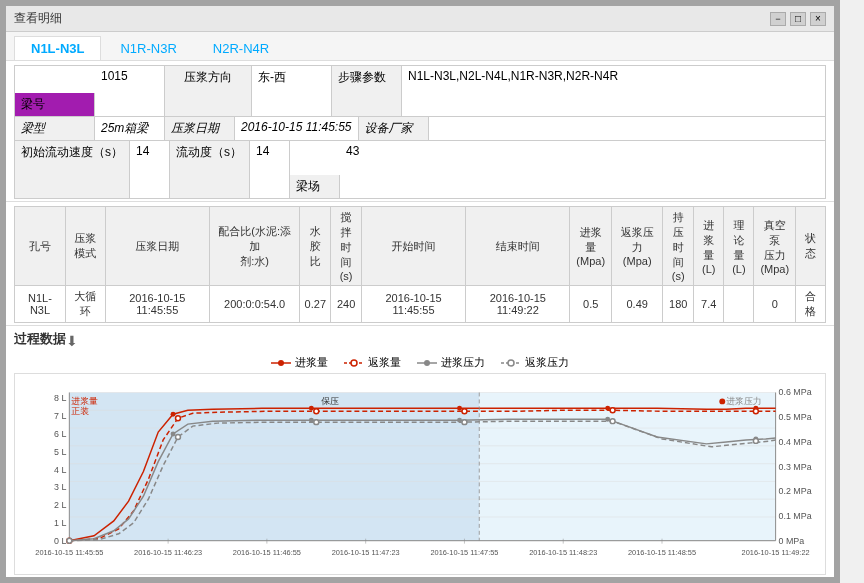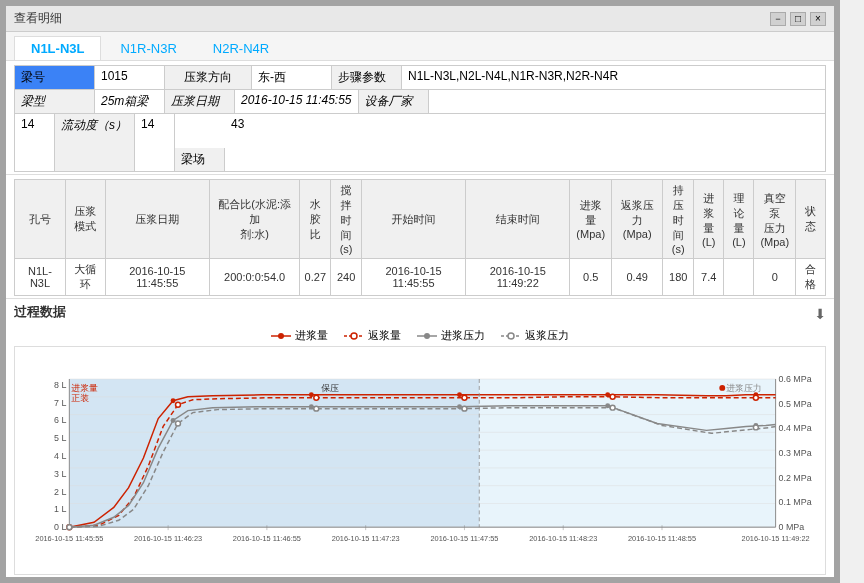--- a/index.html
+++ b/index.html
@@ -48,40 +48,41 @@
     <div class="tab active">N1L-N3L</div>
     <div class="tab">N1R-N3R</div>
     <div class="tab">N2R-N4R</div>
   </div>
 
   <div class="content">
 
     <div style="padding: 4px 8px 2px; border-bottom: 1px solid #ddd;">
 
       <div style="display:flex; border: 1px solid #ccc; border-bottom: none;">
-        <div style="background:#3b82f6; padding:3px 6px; border-right:1px solid #ccc; min-width:80px;">梁号</div>
+        <div style="background:#a21caf; padding:3px 6px; border-right:1px solid #ccc; min-width:80px;margin-top:27px;">梁号</div>
         <div style="padding:3px 6px; border-right:1px solid #ccc; min-width:70px;">1015</div>
         <div style="background:#f0f0f0; padding:3px 19px; border-right:1px solid #ccc; min-width:70px;">压浆方向</div>
         <div style="padding:3px 6px; border-right:1px solid #ccc; min-width:80px;">东-西</div>
         <div style="background:#f0f0f0; padding:3px 6px; border-right:1px solid #ccc; min-width:70px;">步骤参数</div>
         <div style="padding:3px 6px; flex:1;">N1L-N3L,N2L-N4L,N1R-N3R,N2R-N4R</div>
       </div>
 
       <div style="display:flex; border: 1px solid #ccc; border-bottom: none; font-style: italic;">
         <div style="background:#f0f0f0; padding:3px 6px; border-right:1px solid #ccc; min-width:80px;">梁型</div>
         <div style="padding:3px 6px; border-right:1px solid #ccc; min-width:70px;">25m箱梁</div>
         <div style="background:#f0f0f0; padding:3px 6px; border-right:1px solid #ccc; min-width:70px;">压浆日期</div>
         <div style="padding:3px 6px; border-right:1px solid #ccc; min-width:80px;">2016-10-15 11:45:55</div>
         <div style="background:#f0f0f0; padding:3px 6px; border-right:1px solid #ccc; min-width:70px;">设备厂家</div>
         <div style="padding:3px 6px; flex:1;"></div>
       </div>
 
       <div style="display:flex; border: 1px solid #ccc;">
+        <div style="background:#f0f0f0; padding:3px 6px; border-right:1px solid #ccc; min-width:110px;">初始流动速度（s）</div>
         <div style="padding:3px 6px; border-right:1px solid #ccc; min-width:40px;">14</div>
-        <div style="background:#f0f0f0; padding:3px 6px; border-right:1px solid #ccc; min-width:80px;font-style:italic;">流动度（s）</div>
+        <div style="background:#f0f0f0; padding:3px 6px; border-right:1px solid #ccc; min-width:80px;">流动度（s）</div>
         <div style="padding:3px 6px; border-right:1px solid #ccc; min-width:40px;">14</div>
         <div style="background:#f0f0f0; padding:3px 6px; border-right:1px solid #ccc; min-width:50px;margin-top:34px;">梁场</div>
         <div style="padding:3px 6px; flex:1;">43</div>
       </div>
     </div>
 
     <div style="padding: 4px 8px 2px; border-bottom: 1px solid #ddd; overflow-x:auto;">
       <table class="data-table">
         <thead>
           <tr>
@@ -118,21 +119,21 @@
             <td>7.4</td>
             <td></td>
             <td>0</td>
             <td>合格</td>
           </tr>
         </tbody>
       </table>
     </div>
 
     <div class="process-section">
-      <div style="display:flex; justify-content:space-between; align-items:center;">
+      <div style="display:flex; align-items:center;">
         <span class="process-title">过程数据</span>
         <span style="cursor:pointer; color:#666; font-size:14px;">⬇</span>
       </div>
 
       <div class="legend">
         <div class="legend-item">
           <svg width="20" height="10">
               <line x1="0" y1="5" x2="20" y2="5" stroke="#cc2200" stroke-width="1.5"></line>
               <circle cx="10" cy="5" r="3" fill="#cc2200"></circle>
             </svg>

